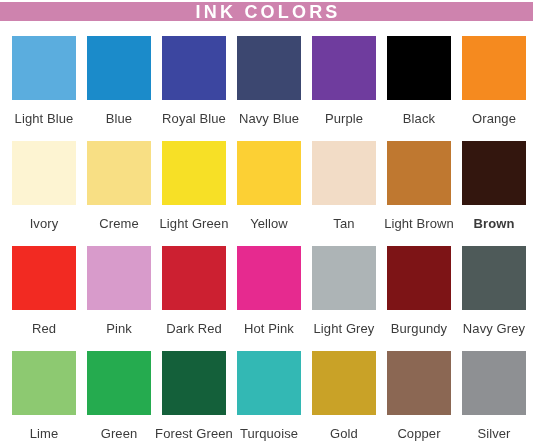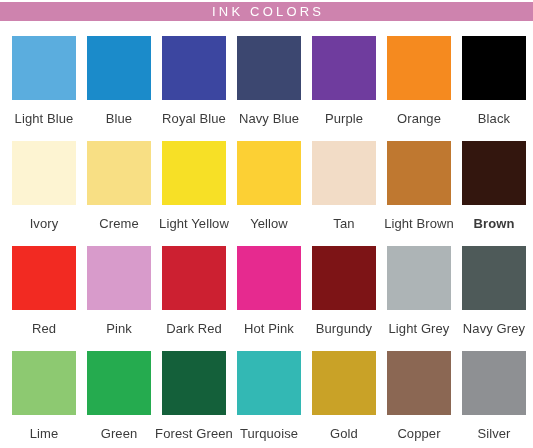--- a/index.html
+++ b/index.html
@@ -23,23 +23,23 @@
     top: 2px;
     width: 533px;
     height: 19px;
     background: #ce83ae;
     display: flex;
     align-items: center;
     justify-content: center;
   }
   #header-title {
     color: #ffffff;
-    font-size: 13px;
+    font-size: 18px;
     letter-spacing: 3.2px;
-    font-weight: 400;
+    font-weight: 700;
     line-height: 1;
     text-indent: 3.2px;
     white-space: nowrap;
   }
 
   
   #swatch-grid {
     position: absolute;
     left: 0;
     top: 36px;
@@ -101,41 +101,41 @@
     </div>
     <div class="swatch-cell">
       <span class="swatch-chip" style="background-color: rgb(60, 71, 112);"></span>
       <span class="swatch-label" style="color: rgb(59, 59, 59);">Navy Blue</span>
     </div>
     <div class="swatch-cell">
       <span class="swatch-chip" style="background-color: rgb(111, 60, 158);"></span>
       <span class="swatch-label" style="color: rgb(59, 59, 59);">Purple</span>
     </div>
     <div class="swatch-cell">
+      <span class="swatch-chip" style="background-color: rgb(0, 0, 0);"></span>
+      <span class="swatch-label" style="color: rgb(59, 59, 59);">Black</span>
+    </div>
+    <div class="swatch-cell">
       <span class="swatch-chip" style="background-color: rgb(245, 138, 31);"></span>
       <span class="swatch-label" style="color: rgb(59, 59, 59);">Orange</span>
     </div>
-    <div class="swatch-cell">
-      <span class="swatch-chip" style="background-color: rgb(0, 0, 0);"></span>
-      <span class="swatch-label" style="color: rgb(59, 59, 59);">Black</span>
-    </div>
   </div>
 
   <div class="swatch-row">
     <div class="swatch-cell">
       <span class="swatch-chip" style="background-color: rgb(253, 244, 210);"></span>
       <span class="swatch-label" style="color: rgb(59, 59, 59);">Ivory</span>
     </div>
     <div class="swatch-cell">
       <span class="swatch-chip" style="background-color: rgb(248, 223, 132);"></span>
       <span class="swatch-label" style="color: rgb(59, 59, 59);">Creme</span>
     </div>
     <div class="swatch-cell">
       <span class="swatch-chip" style="background-color: rgb(247, 224, 38);"></span>
-      <span class="swatch-label" style="color: rgb(59, 59, 59);">Light Yellow</span>
+      <span class="swatch-label" style="color: rgb(59, 59, 59);">Light Green</span>
     </div>
     <div class="swatch-cell">
       <span class="swatch-chip" style="background-color: rgb(252, 208, 52);"></span>
       <span class="swatch-label" style="color: rgb(59, 59, 59);">Yellow</span>
     </div>
     <div class="swatch-cell">
       <span class="swatch-chip" style="background-color: rgb(242, 220, 198);"></span>
       <span class="swatch-label" style="color: rgb(59, 59, 59);">Tan</span>
     </div>
     <div class="swatch-cell">
@@ -159,28 +159,28 @@
     </div>
     <div class="swatch-cell">
       <span class="swatch-chip" style="background-color: rgb(204, 32, 49);"></span>
       <span class="swatch-label" style="color: rgb(59, 59, 59);">Dark Red</span>
     </div>
     <div class="swatch-cell">
       <span class="swatch-chip" style="background-color: rgb(230, 42, 143);"></span>
       <span class="swatch-label" style="color: rgb(59, 59, 59);">Hot Pink</span>
     </div>
     <div class="swatch-cell">
+      <span class="swatch-chip" style="background-color: rgb(173, 180, 182);"></span>
+      <span class="swatch-label" style="color: rgb(59, 59, 59);">Light Grey</span>
+    </div>
+    <div class="swatch-cell">
       <span class="swatch-chip" style="background-color: rgb(125, 20, 22);"></span>
       <span class="swatch-label" style="color: rgb(59, 59, 59);">Burgundy</span>
     </div>
     <div class="swatch-cell">
-      <span class="swatch-chip" style="background-color: rgb(173, 180, 182);"></span>
-      <span class="swatch-label" style="color: rgb(59, 59, 59);">Light Grey</span>
-    </div>
-    <div class="swatch-cell">
       <span class="swatch-chip" style="background-color: rgb(78, 90, 89);"></span>
       <span class="swatch-label" style="color: rgb(59, 59, 59);">Navy Grey</span>
     </div>
   </div>
 
   <div class="swatch-row">
     <div class="swatch-cell">
       <span class="swatch-chip" style="background-color: rgb(141, 201, 113);"></span>
       <span class="swatch-label" style="color: rgb(59, 59, 59);">Lime</span>
     </div>

